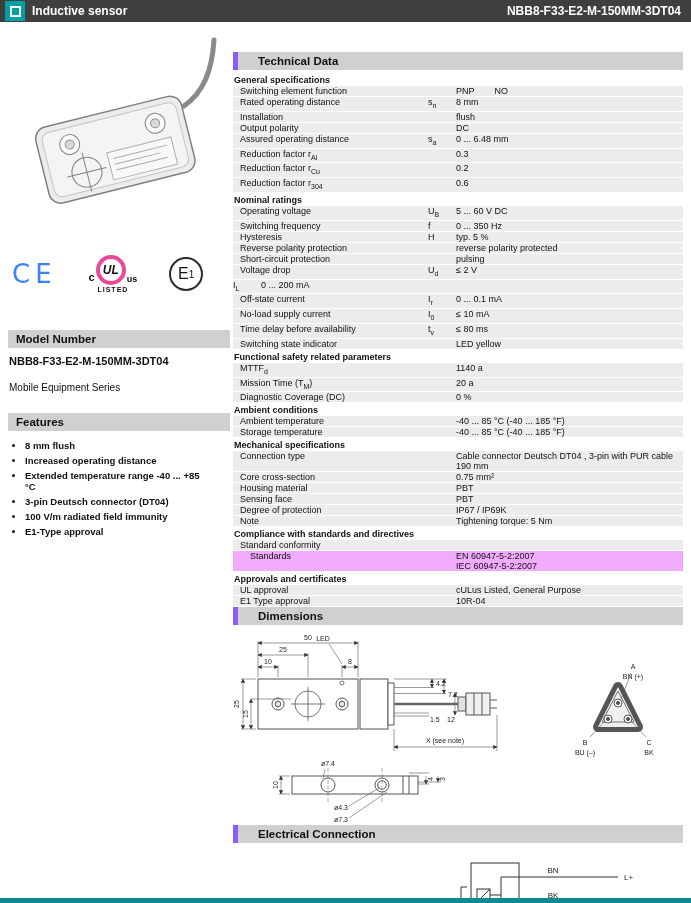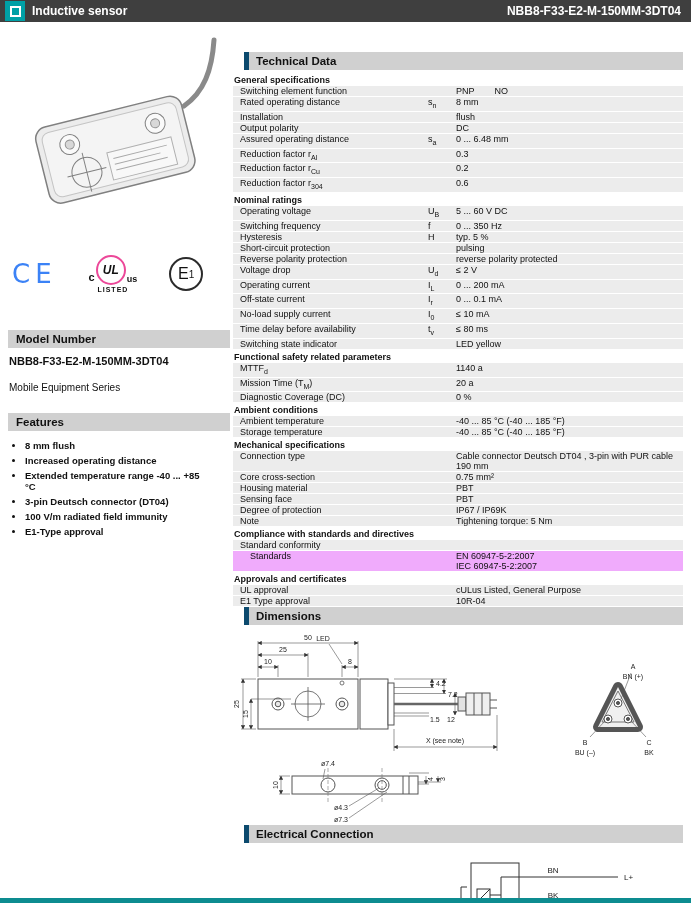--- a/index.html
+++ b/index.html
@@ -9,29 +9,29 @@
   .topbar{position:absolute;top:0;left:0;right:0;height:22px;background:#3f3f3f;display:flex;align-items:center;}
   .logo{position:absolute;left:5px;top:1px;width:20px;height:20px;background:#00a0a6;display:flex;align-items:center;justify-content:center;}
   .logo-inner{width:11px;height:11px;border:2px solid #fff;}
   .topbar-title{margin-left:32px;font-weight:bold;font-size:12px;color:#fff;}
   .topbar-model{margin-left:auto;margin-right:10px;font-weight:bold;font-size:12px;color:#fff;}
   
   .leftcol{position:absolute;left:8px;top:30px;width:222px;}
   .rightcol{position:absolute;left:233px;top:52px;width:450px;}
   
   .secbar{height:18px;background:#d0d0d0;font-size:11.5px;font-weight:bold;display:flex;align-items:center;padding-left:8px;}
-  .secbar.edge{border-left:5px solid #0c4a6e;padding-left:7px;margin-left:11px;}
+  .secbar.edge{border-left:5px solid #8b5cf6;padding-left:20px;}
   
   .product-img{display:block;}
   .marks{display:flex;align-items:center;gap:32px;margin-top:6px;height:52px;padding-left:4px;}
   .ce{font-size:26px;letter-spacing:5px;color:#3b82f6;font-family:"DejaVu Sans",sans-serif;}
   .ul-mark{display:flex;flex-direction:column;align-items:center;}
   .ul-row{display:flex;align-items:flex-start;}
   .ul-c{font-size:11px;font-weight:bold;margin-top:16px;}
-  .ul-circle{width:30px;height:30px;border:2px solid #ec4899;border-radius:50%;display:flex;align-items:center;justify-content:center;font-weight:bold;font-style:italic;font-size:12px;margin:0 1px;}
+  .ul-circle{width:30px;height:30px;border:4px solid #ec4899;border-radius:50%;display:flex;align-items:center;justify-content:center;font-weight:bold;font-style:italic;font-size:12px;margin:0 1px;}
   .ul-us{font-size:9px;font-weight:bold;margin-top:19px;}
   .ul-listed{font-size:7px;font-weight:bold;letter-spacing:1px;margin-top:1px;}
   .e1-mark{width:34px;height:34px;border:2px solid #2b2b2b;border-radius:50%;display:flex;align-items:center;justify-content:center;font-size:16px;}
   .e1-mark sub{font-size:10px;}
   .modelbar{margin-top:30px;}
   .model-number{margin-top:7px;font-size:11px;font-weight:bold;padding-left:1px;}
   .series{margin-top:15px;font-size:10px;padding-left:1px;}
   .featbar{margin-top:20px;}
   .features-list{list-style:disc;margin:9px 0 0 17px;font-size:9.5px;font-weight:bold;}
   .features-list li{margin-bottom:4px;line-height:11px;padding-right:28px;}
@@ -171,36 +171,35 @@
         <div class="tlabel">Switching frequency</div>
         <div class="tsym">f</div>
         <div class="tval">0 ... 350 Hz</div>
       </div>
       <div class="trow">
         <div class="tlabel">Hysteresis</div>
         <div class="tsym">H</div>
         <div class="tval">typ. 5 %</div>
       </div>
       <div class="trow">
+        <div class="tlabel">Reverse polarity protection</div>
+        <div class="tsym"></div>
+        <div class="tval">reverse polarity protected</div>
+      </div>
+      <div class="trow">
         <div class="tlabel">Short-circuit protection</div>
         <div class="tsym"></div>
         <div class="tval">pulsing</div>
-      </div>
-      <div class="trow">
-        <div class="tlabel">Reverse polarity protection</div>
-        <div class="tsym"></div>
-        <div class="tval">reverse polarity protected</div>
       </div>
       <div class="trow">
         <div class="tlabel">Voltage drop</div>
         <div class="tsym">U<sub>d</sub></div>
         <div class="tval">≤ 2 V</div>
       </div>
       <div class="trow">
-        <div class="tlabel">Operating current</div>
         <div class="tsym">I<sub>L</sub></div>
         <div class="tval">0 ... 200 mA</div>
       </div>
       <div class="trow">
         <div class="tlabel">Off-state current</div>
         <div class="tsym">I<sub>r</sub></div>
         <div class="tval">0 ... 0.1 mA</div>
       </div>
       <div class="trow">
         <div class="tlabel">No-load supply current</div>

